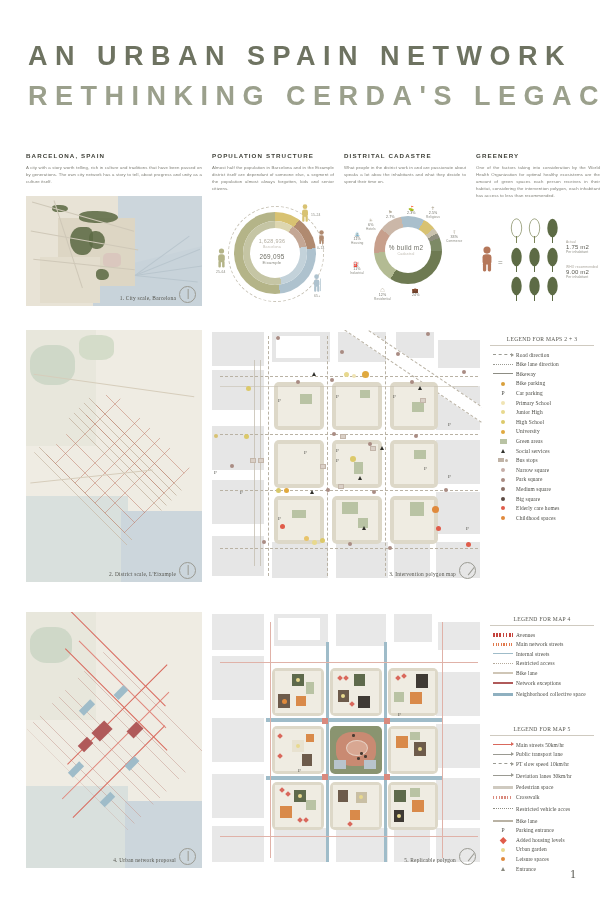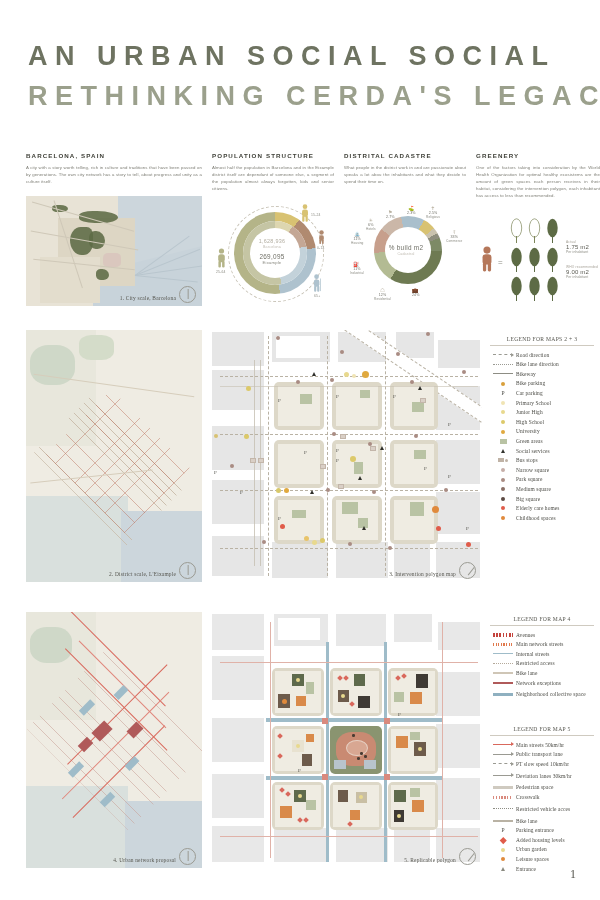--- a/index.html
+++ b/index.html
@@ -150,21 +150,21 @@
   .k-cross{width:20px;height:3px;background:repeating-linear-gradient(90deg,#d98a7e 0 1.4px,#fff 1.4px 2.8px);}
   .pagenum{position:absolute;right:24px;bottom:18px;font-family:"Liberation Serif",serif;
     font-size:12px;color:#55554e;}
 </style>
 </head>
 <body>
 
 <div class="poster">
 
   <div class="title-block">
-    <div class="title-line1">AN URBAN SOCIAL SOCIAL</div>
+    <div class="title-line1">AN URBAN SPAIN NETWORK</div>
     <div class="title-line2">RETHINKING CERDA'S LEGACY</div>
   </div>
 
   <div class="panels">
 
     <div class="panel p1">
       <div class="panel-title">BARCELONA, SPAIN</div>
       <div class="panel-text">A city with a story worth telling, rich in culture and traditions that have been passed on by generations. The own city network has a story to tell, about progress and unity as a culture itself.</div>
       <div class="map1">
         <div class="landmass"></div>

